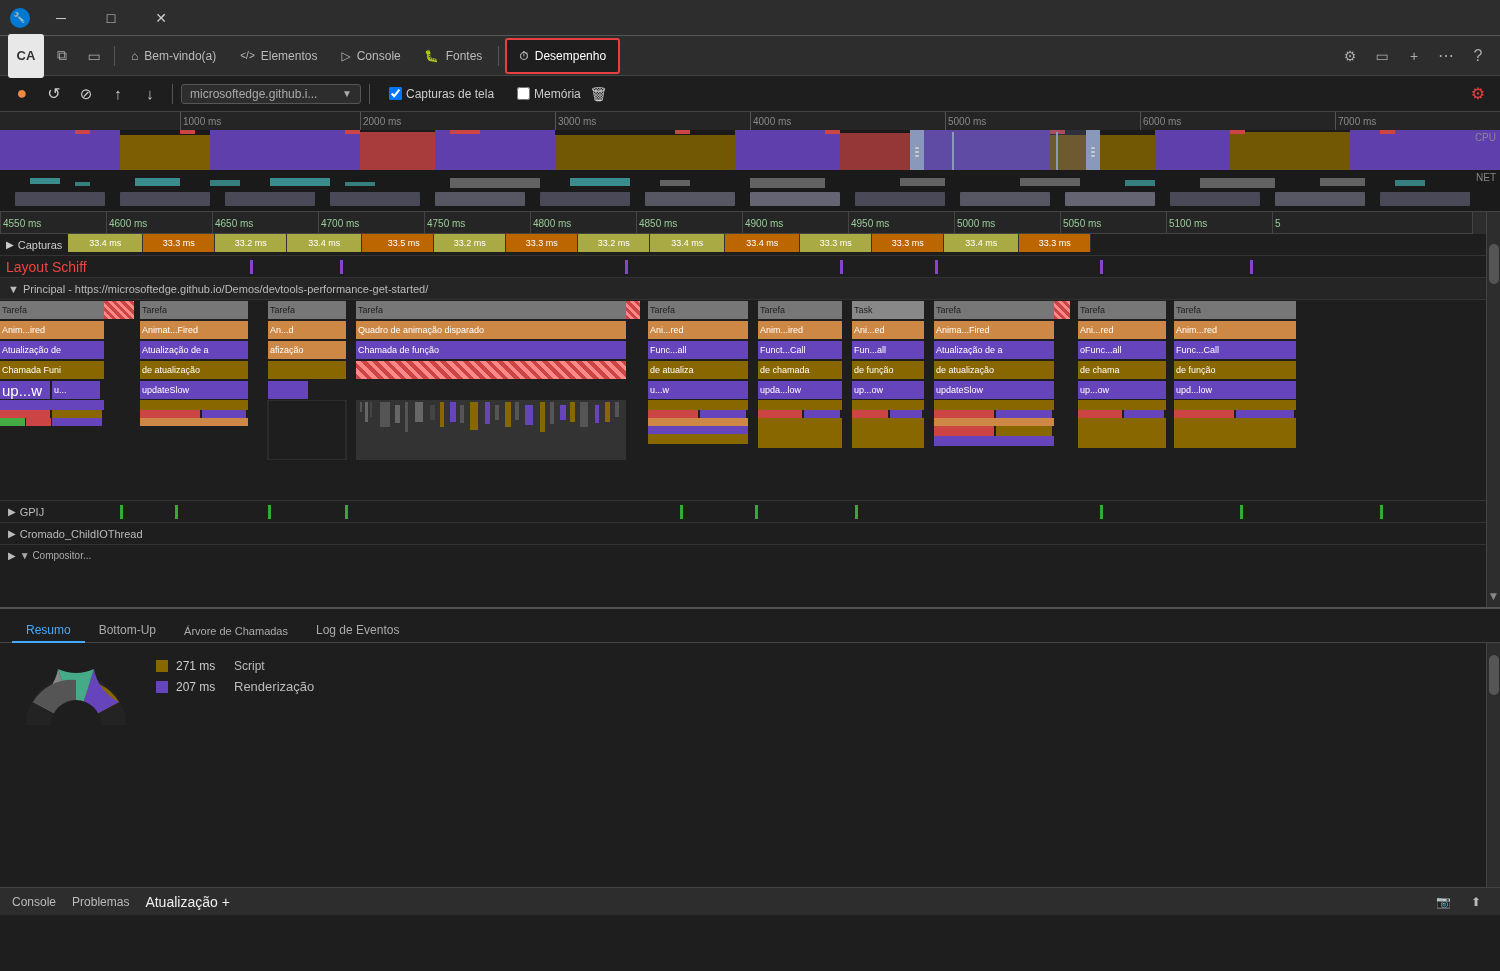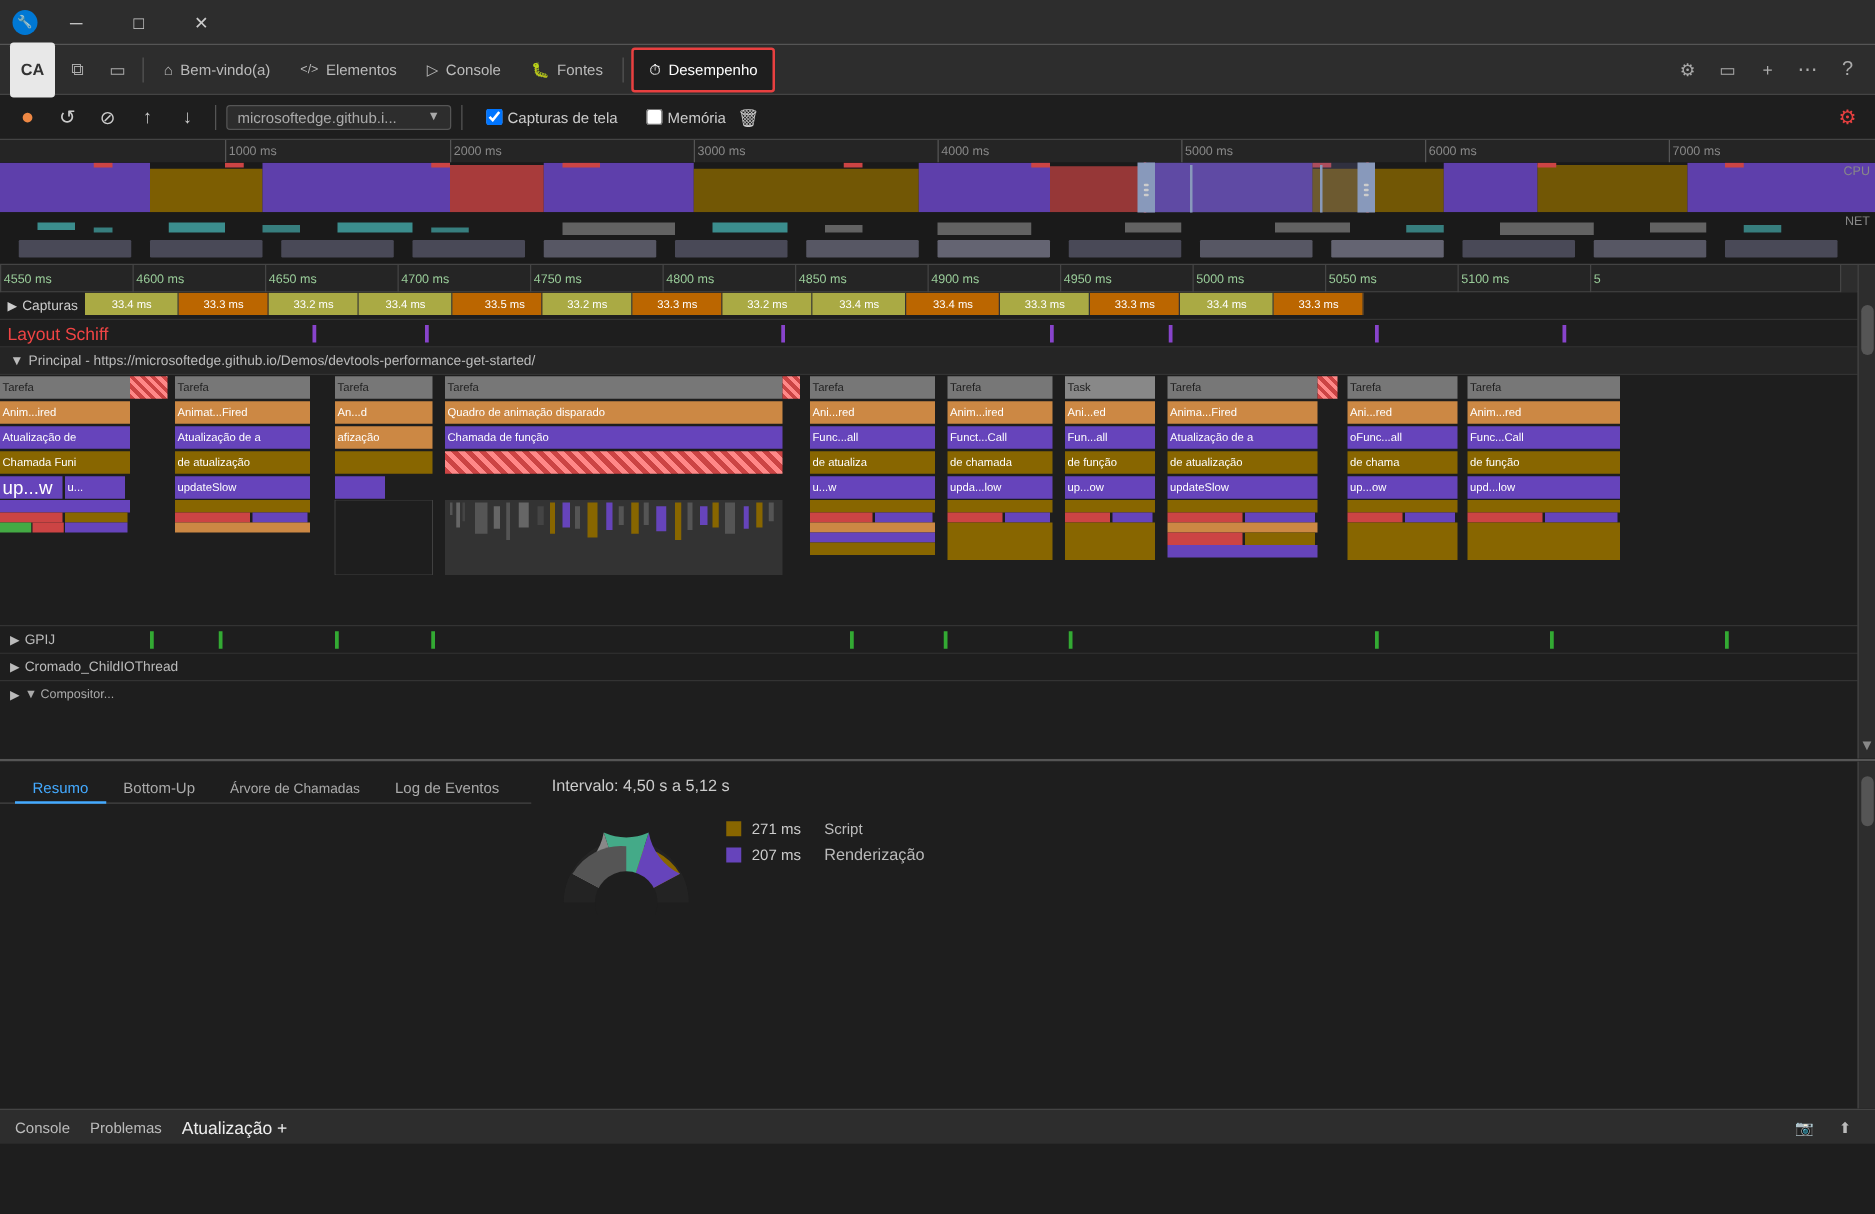--- a/index.html
+++ b/index.html
@@ -162,21 +162,21 @@
     .gpij-marker { position: absolute; width: 3px; height: 14px; background: #3a3; top: 4px; }
     .io-row { height: 22px; background: #1e1e1e; border-top: 1px solid #333; display: flex; align-items: center; padding: 0 8px; font-size: 11px; color: #bbb; }
     .compositor-row { height: 22px; background: #1e1e1e; border-top: 1px solid #333; display: flex; align-items: center; padding: 0 8px; font-size: 11px; color: #bbb; }
 
     
     .bottom-panel {
       background: #1e1e1e;
       border-top: 2px solid #555;
       height: 280px;
       display: flex;
-      flex-direction: row;
+      flex-direction: column;
     }
     .bottom-tabs {
       height: 34px;
       display: flex;
       align-items: flex-end;
       padding: 0 12px;
       border-bottom: 1px solid #444;
       gap: 0;
     }
     .bottom-tab { padding: 4px 14px; font-size: 12px; color: #aaa; cursor: pointer; border-bottom: 2px solid transparent; margin-bottom: -1px; }
@@ -693,21 +693,20 @@
 
   <div class="bottom-tabs">
     <div class="bottom-tab active">Resumo</div>
     <div class="bottom-tab">Bottom-Up</div>
     <div class="bottom-tab small">Árvore de Chamadas</div>
     <div class="bottom-tab">Log de Eventos</div>
   </div>
 
   <div class="bottom-content">
     <div class="bottom-main">
-      <div class="interval-label">Intervalo: 4,50 s a 5,12 s</div>
 
       <div class="summary-area">
 
         <div class="pie-chart">
           <svg width="120" height="80" viewBox="0 0 120 80">
 
             <path d="M60,70 L10,70 A50,50 0 0,1 110,70 Z" fill="#333" opacity="0.3"></path>
 
             <path d="M60,70 L60,25 A45,45 0 0,1 103,47 Z" fill="#886600"></path>
             <path d="M60,70 L103,47 A45,45 0 0,1 78,14 Z" fill="#6644bb"></path>

